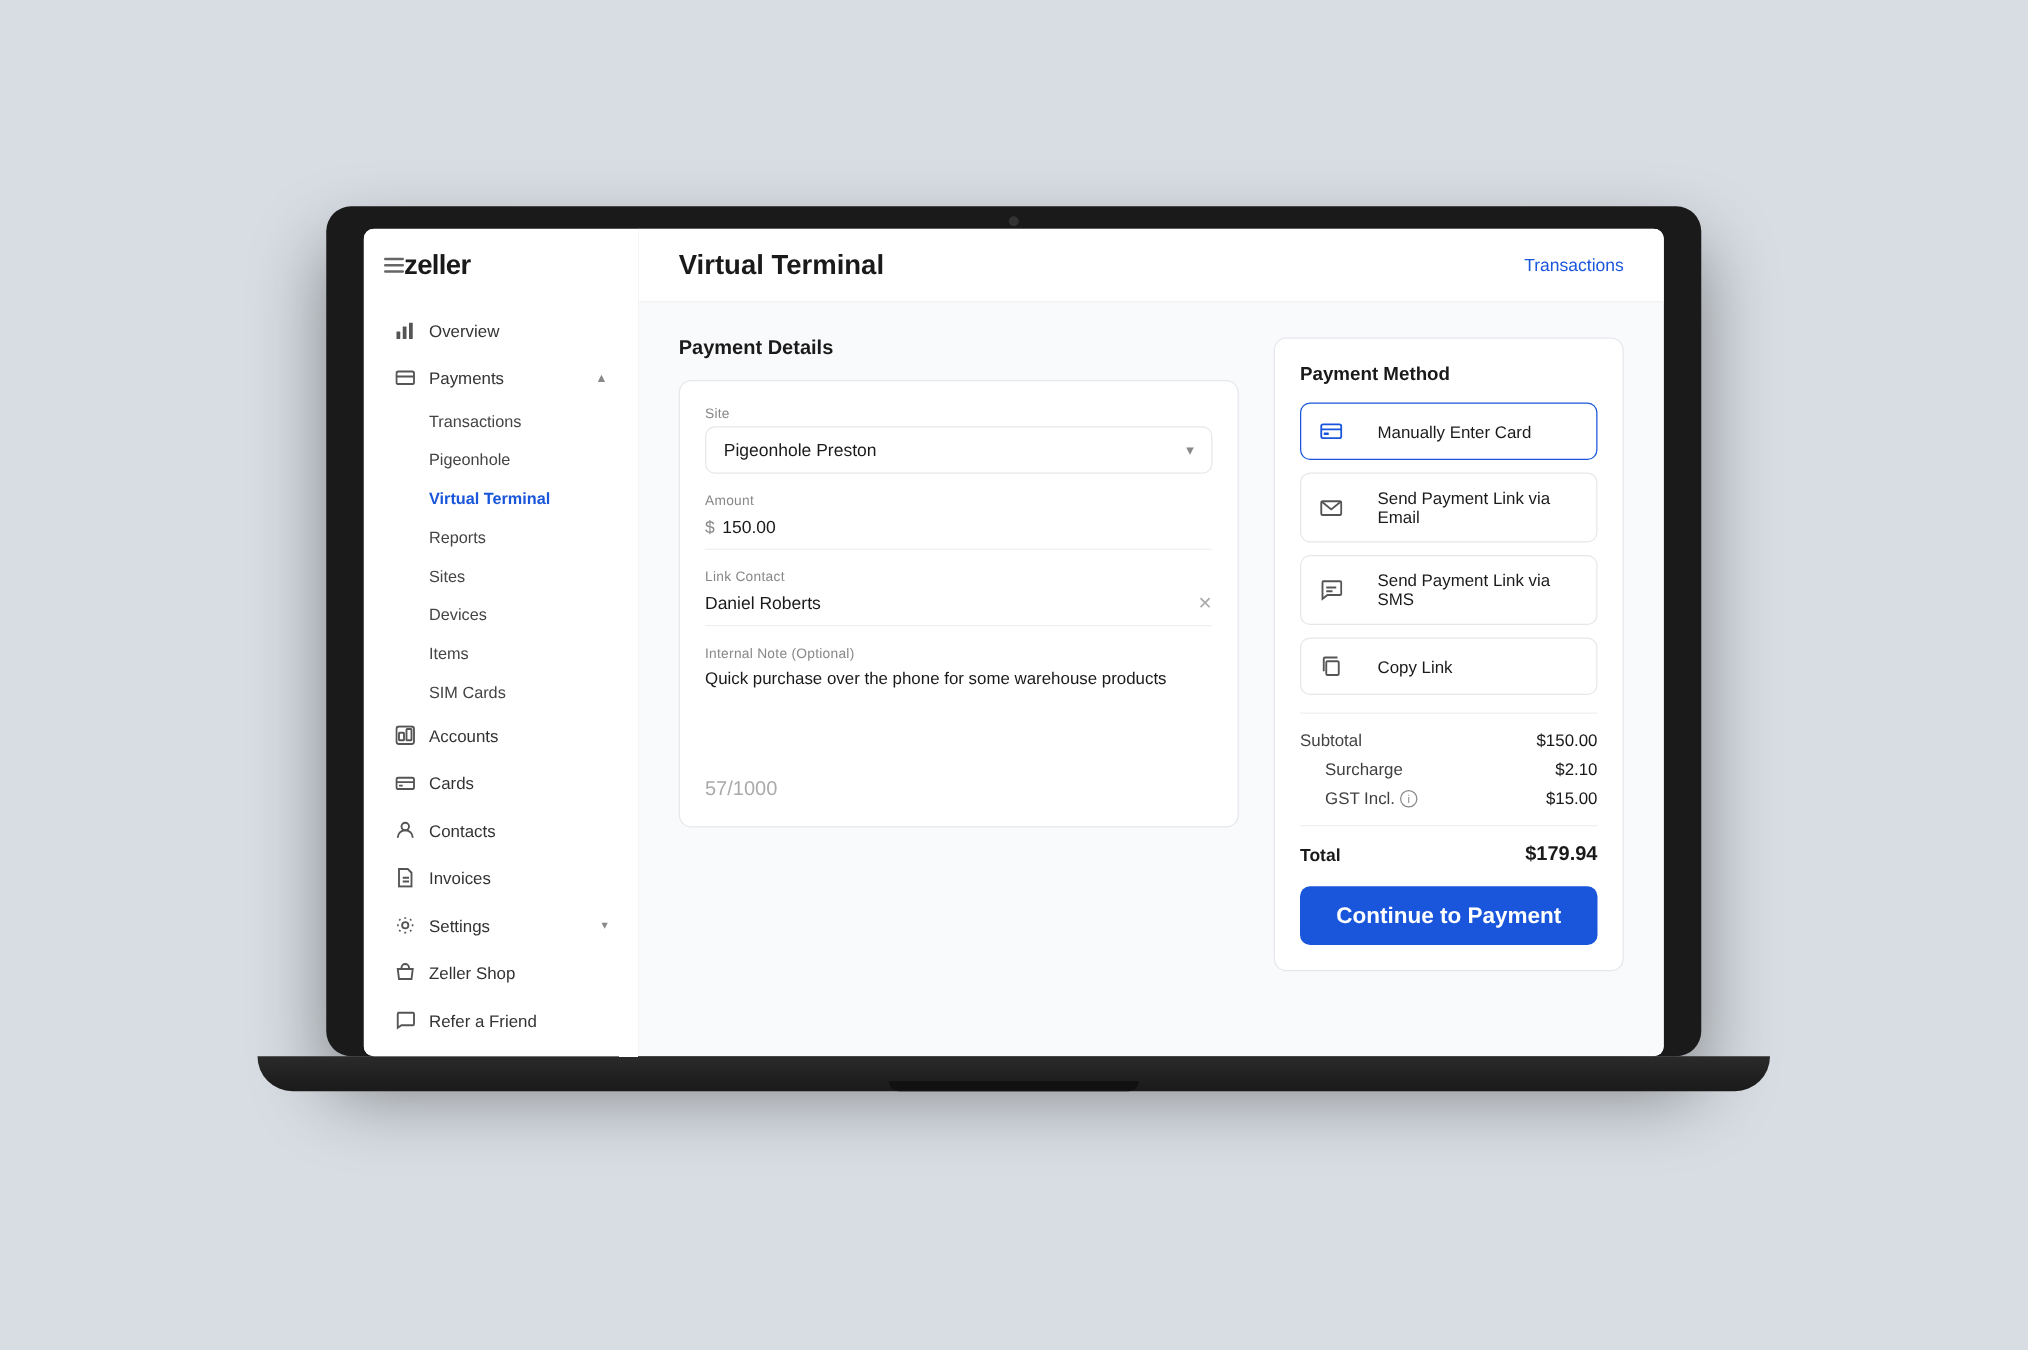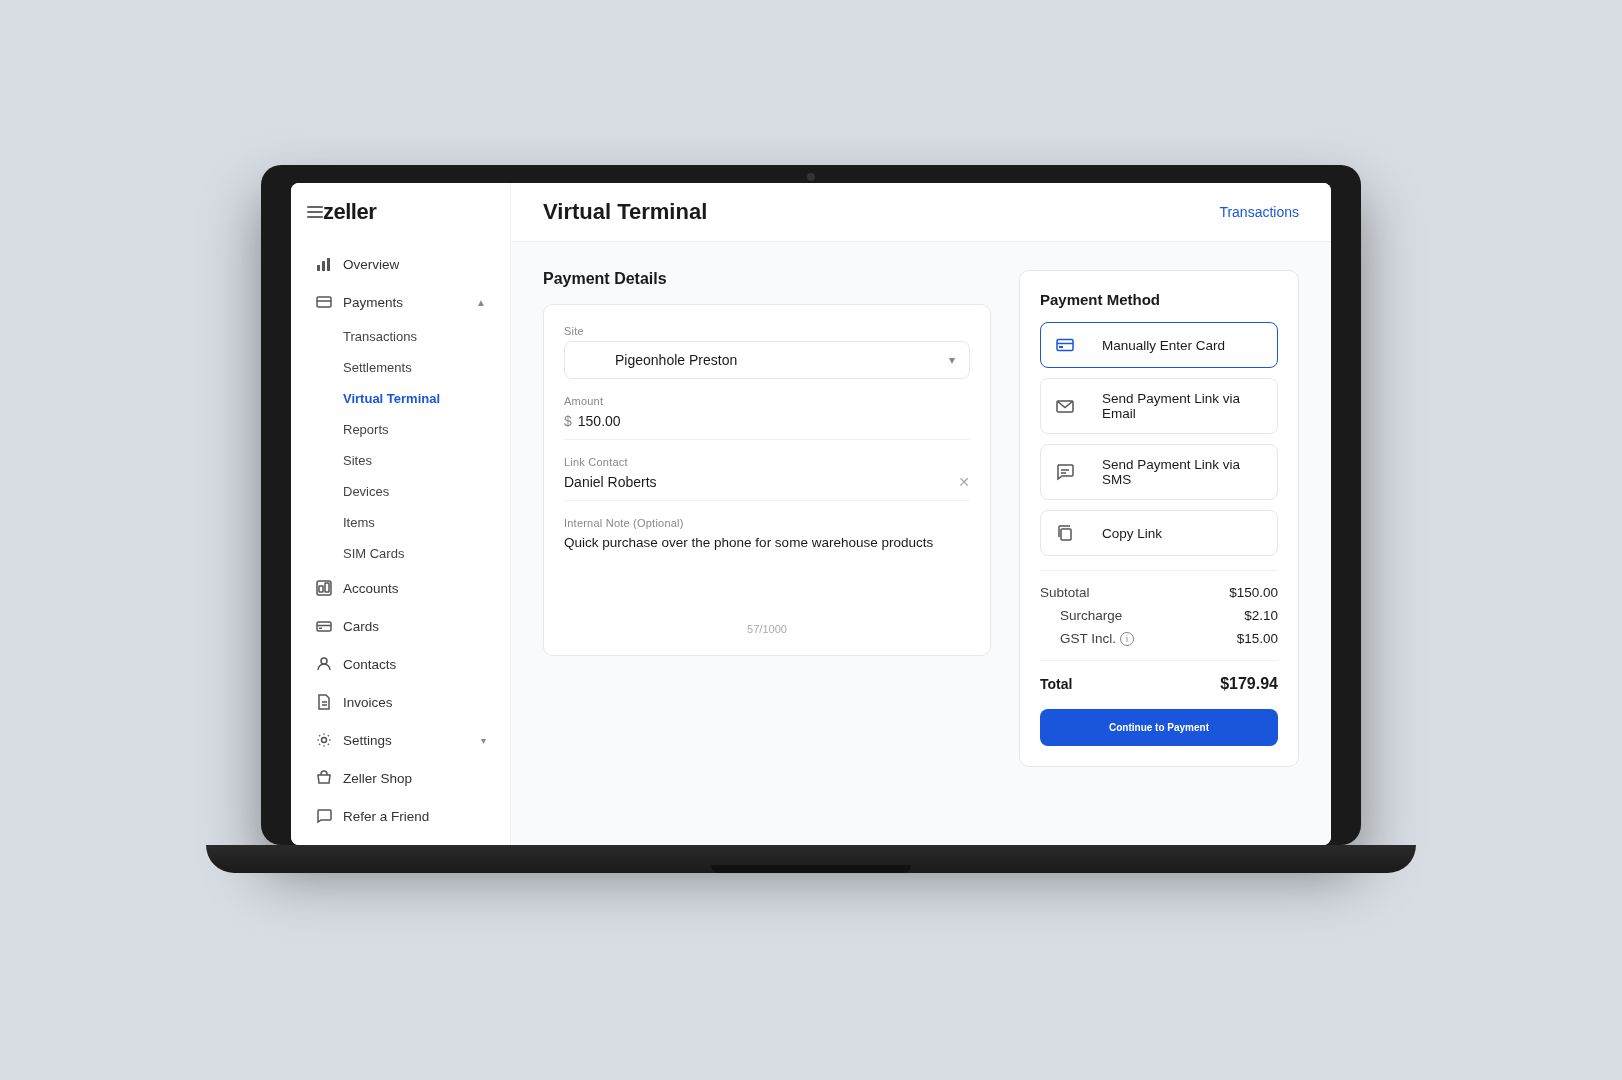--- a/index.html
+++ b/index.html
@@ -250,21 +250,20 @@
       border: 1px solid #e5e7eb;
       border-radius: 8px;
       padding: 10px 14px;
       cursor: pointer;
       background: #fff;
     }
 
     .site-select-value {
       font-size: 14px;
       color: #1a1a1a;
-      margin-left: 36px;
     }
 
     .chevron-down {
       color: #888;
       font-size: 12px;
     }
 
     .amount-prefix {
       color: #888;
       font-size: 14px;
@@ -290,22 +289,22 @@
       color: #1a1a1a;
       background: transparent;
       width: 100%;
       min-height: 70px;
       resize: none;
       font-family: inherit;
       line-height: 1.5;
     }
 
     .char-count {
-      text-align: center;
-      font-size: 11px;
+      text-align: left;
+      font-size: 16px;
       color: #aaa;
       margin-top: 4px;
     }
 
     
     .payment-method {
       width: 280px;
       min-width: 280px;
     }
 
@@ -397,21 +396,21 @@
       cursor: pointer;
     }
 
     .continue-btn {
       width: 100%;
       background: #1a56db;
       color: #fff;
       border: none;
       border-radius: 8px;
       padding: 13px;
-      font-size: 10px;
+      font-size: 18px;
       font-weight: 600;
       cursor: pointer;
       transition: background 0.15s;
     }
   </style>
 </head>
 <body>
 
 <div class="laptop-wrapper">
   <div class="laptop-body">
@@ -447,21 +446,21 @@
             </svg>
           </span>
           <span class="nav-label">Payments</span>
           <span class="chevron">▲</span>
         </div>
 
         <div class="sub-nav-item">
           <span>Transactions</span>
         </div>
         <div class="sub-nav-item">
-          <span>Settlements</span>
+          <span>Pigeonhole</span>
         </div>
         <div class="sub-nav-item active">
           <span>Virtual Terminal</span>
         </div>
         <div class="sub-nav-item">
           <span>Reports</span>
         </div>
         <div class="sub-nav-item">
           <span>Sites</span>
         </div>

